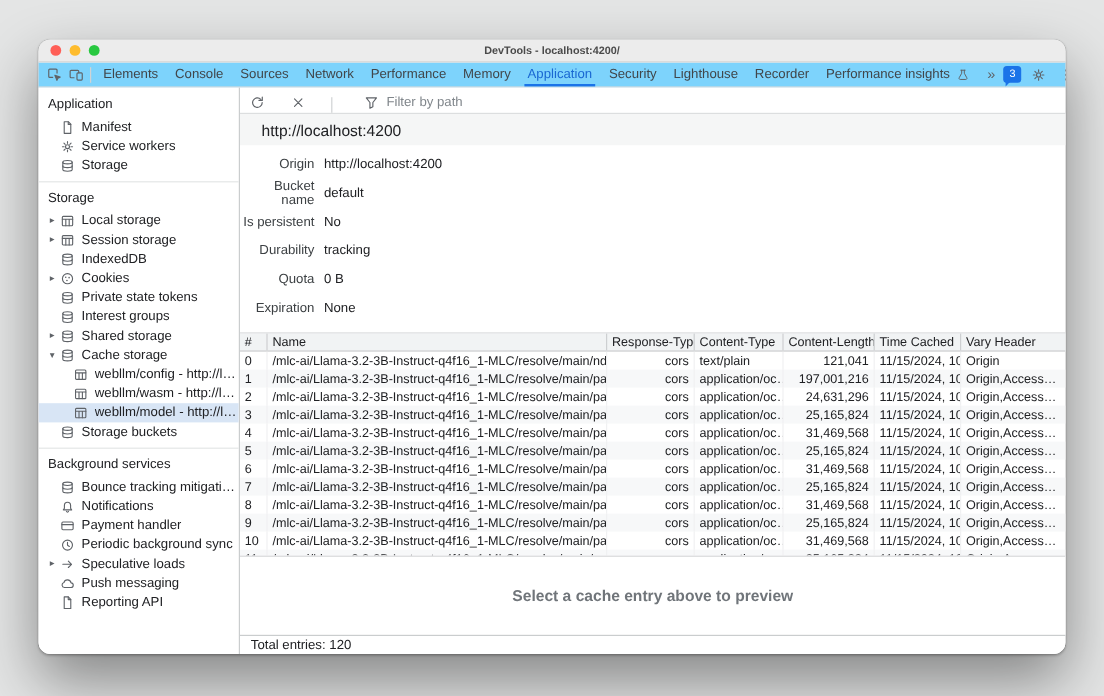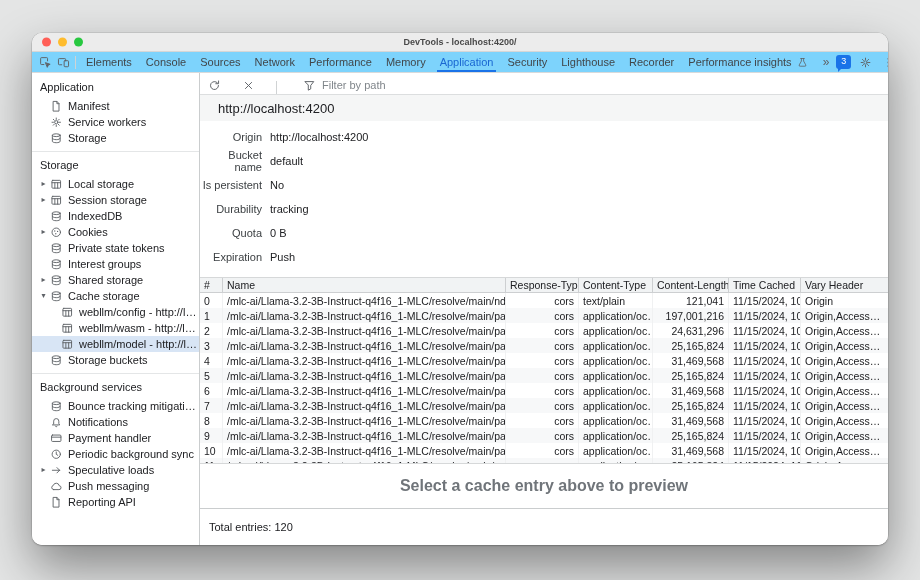--- a/index.html
+++ b/index.html
@@ -69,22 +69,22 @@
   .hcell { padding:0 4px; white-space:nowrap; overflow:hidden; display:flex; align-items:center; }
   .hcell + .hcell { border-left:1px solid #cdcfd1; }
   #grid-body { height:170px; overflow:hidden; }
   .grow { height:15px; color:#202124; }
   .grow:nth-child(even) { background:#f7f8f9; }
   .cell { padding:0 4px; white-space:nowrap; overflow:hidden; display:flex; align-items:center; }
   .cell + .cell { border-left:1px solid #f0f1f2; }
   .cell.r { justify-content:flex-end; }
 
   .preview { flex:1; border-top:1px solid #d6d8d9; display:flex; align-items:center; justify-content:center; background:#fff; }
-  .preview span { font-size:16px; font-weight:700; color:#70757a;text-align:right; }
-  .statusbar { height:37px; flex:none; border-top:1px solid #cacdce; display:flex; align-items:center; padding-left:9px; font-size:11px; color:#202124; }
+  .preview span { font-size:13px; font-weight:700; color:#70757a;text-align:right; }
+  .statusbar { height:16px; flex:none; border-top:1px solid #cacdce; display:flex; align-items:center; padding-left:9px; font-size:11px; color:#202124; }
 </style>
 </head>
 <body>
 
 <div id="window">
 
   <div id="titlebar">
     <div class="lights" id="lights">
         <span class="light" style="background: rgb(255, 95, 87);"></span>
         <span class="light" style="background: rgb(254, 188, 46);"></span>
@@ -449,21 +449,21 @@
           <div class="meta-row">
             <div class="meta-label">Durability</div>
             <div class="meta-value">tracking</div>
           </div>
           <div class="meta-row">
             <div class="meta-label">Quota</div>
             <div class="meta-value">0 B</div>
           </div>
           <div class="meta-row">
             <div class="meta-label">Expiration</div>
-            <div class="meta-value">Push</div>
+            <div class="meta-value">None</div>
           </div>
         </div>
 
       <div class="grid">
         <div id="grid-header" class="grid-cols">
             <div class="hcell">#</div>
             <div class="hcell">Name</div>
             <div class="hcell">Response-Type</div>
             <div class="hcell">Content-Type</div>
             <div class="hcell">Content-Length</div>

